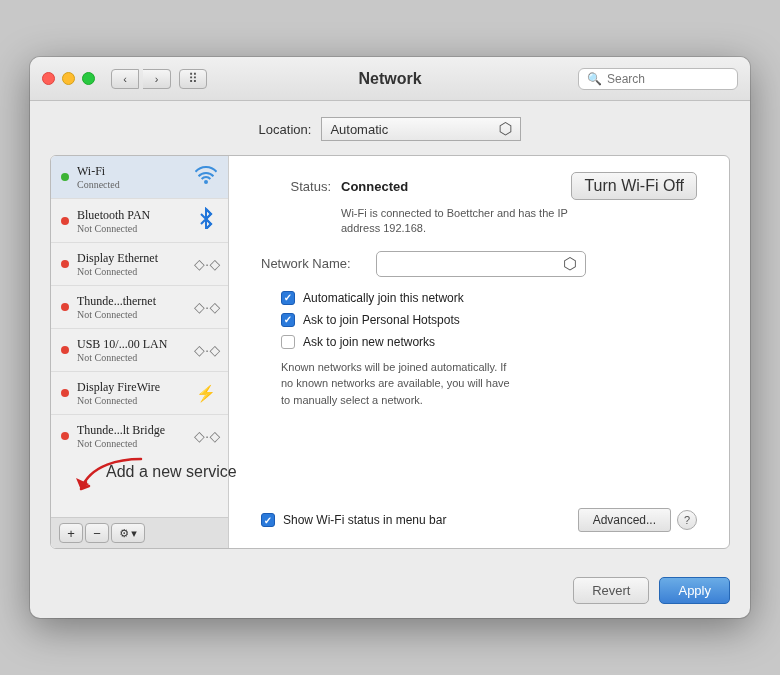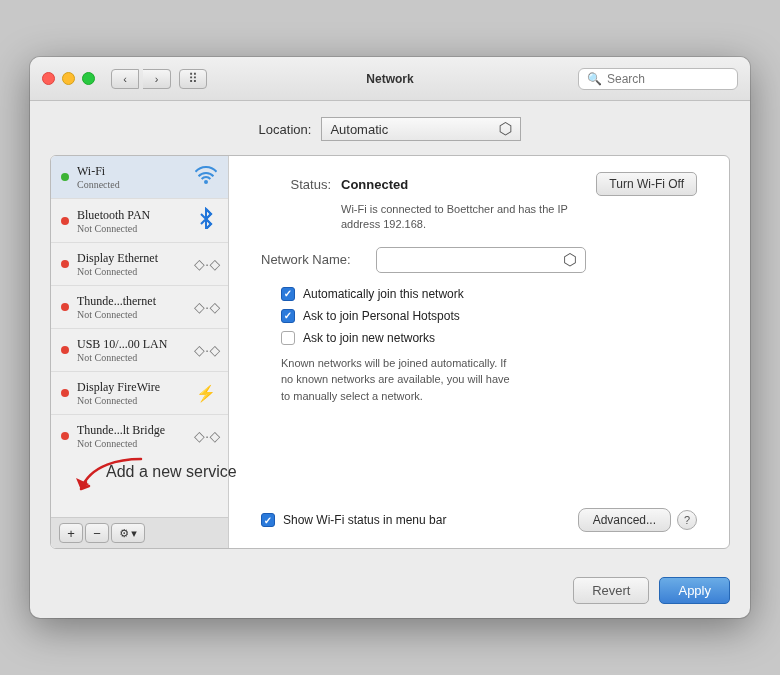--- a/index.html
+++ b/index.html
@@ -71,21 +71,21 @@
       justify-content: center;
       cursor: pointer;
       margin-left: 8px;
       font-size: 13px;
       color: #555;
     }
     .title {
       position: absolute;
       left: 50%;
       transform: translateX(-50%);
-      font-size: 12px;
+      font-size: 16px;
       font-weight: 600;
       color: #333;
     }
     .search-box {
       margin-left: auto;
       display: flex;
       align-items: center;
       background: white;
       border: 1px solid #bbb;
       border-radius: 6px;
@@ -251,21 +251,21 @@
       font-size: 13px;
       font-weight: 700;
       color: #222;
     }
     .turn-off-btn {
       margin-left: auto;
       background: linear-gradient(to bottom, #f7f7f7, #e2e2e2);
       border: 1px solid #aaa;
       border-radius: 5px;
       padding: 4px 12px;
-      font-size: 12px;
+      font-size: 16px;
       cursor: pointer;
       color: #333;
     }
     .status-desc {
       font-size: 11px;
       color: #555;
       margin-left: 80px;
       margin-bottom: 14px;
       line-height: 1.4;
     }
@@ -348,21 +348,21 @@
     }
     .show-wifi-row {
       display: flex;
       align-items: flex-start;
       gap: 8px;
     }
     .advanced-btn {
       margin-left: auto;
       background: linear-gradient(to bottom, #f7f7f7, #e2e2e2);
       border: 1px solid #aaa;
-      border-radius: 8px;
+      border-radius: 3px;
       padding: 4px 14px;
       font-size: 12px;
       cursor: pointer;
       color: #333;
     }
     .help-btn {
       width: 20px;
       height: 20px;
       border: 1px solid #aaa;
       border-radius: 50%;

